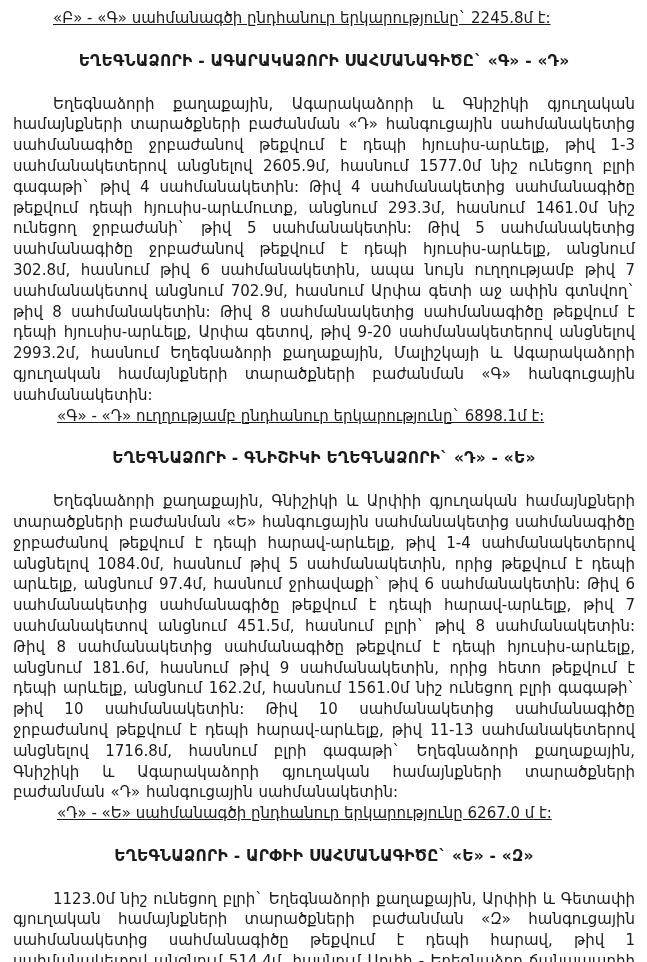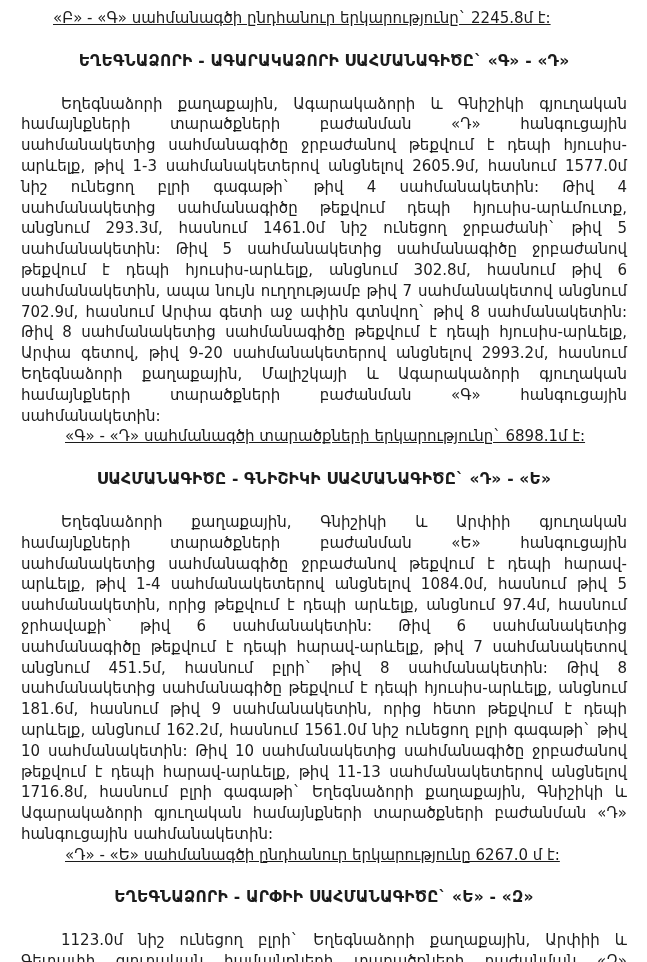--- a/index.html
+++ b/index.html
@@ -37,38 +37,38 @@
     letter-spacing: 0.2px;
     margin: 22px 0 22px 0;
   }
   .para {
     margin: 0;
     text-align: justify;
     text-indent: 40px;
     word-spacing: 1px;
   }
   .section {
-    margin: 12px;
+    margin: 4px;
   }
 </style>
 </head>
 <body>
 
 <div class="doc">
 
   <p class="total-line intro-total">«Բ» - «Գ» սահմանագծի ընդհանուր երկարությունը` 2245.8մ է:</p>
 
   <div class="section">
     <div class="section-heading">ԵՂԵԳՆԱՁՈՐԻ - ԱԳԱՐԱԿԱՁՈՐԻ  ՍԱՀՄԱՆԱԳԻԾԸ` «Գ» - «Դ»</div>
     <p class="para">Եղեգնաձորի քաղաքային, Ագարակաձորի և Գնիշիկի գյուղական համայնքների տարածքների բաժանման «Դ» հանգուցային սահմանակետից սահմանագիծը ջրբաժանով թեքվում է դեպի հյուսիս-արևելք, թիվ 1-3 սահմանակետերով անցնելով 2605.9մ, հասնում 1577.0մ նիշ ունեցող բլրի գագաթի` թիվ 4 սահմանակետին: Թիվ 4 սահմանակետից սահմանագիծը թեքվում դեպի հյուսիս-արևմուտք, անցնում 293.3մ, հասնում 1461.0մ նիշ ունեցող ջրբաժանի` թիվ 5 սահմանակետին: Թիվ 5 սահմանակետից սահմանագիծը ջրբաժանով թեքվում է դեպի հյուսիս-արևելք, անցնում 302.8մ,  հասնում թիվ 6 սահմանակետին, ապա նույն ուղղությամբ թիվ 7 սահմանակետով անցնում 702.9մ, հասնում Արփա գետի աջ ափին գտնվող` թիվ 8 սահմանակետին: Թիվ 8 սահմանակետից սահմանագիծը թեքվում է դեպի հյուսիս-արևելք, Արփա գետով, թիվ 9-20 սահմանակետերով անցնելով 2993.2մ, հասնում Եղեգնաձորի քաղաքային, Մալիշկայի և Ագարակաձորի գյուղական համայնքների տարածքների բաժանման «Գ» հանգուցային սահմանակետին:</p>
-    <p class="total-line">«Գ» - «Դ» սահմանագծի տարածքների երկարությունը`  6898.1մ է:</p>
+    <p class="total-line">«Գ» - «Դ» ուղղությամբ ընդհանուր երկարությունը`  6898.1մ է:</p>
   </div>
 
   <div class="section">
-    <div class="section-heading">ՍԱՀՄԱՆԱԳԻԾԸ - ԳՆԻՇԻԿԻ  ՍԱՀՄԱՆԱԳԻԾԸ` «Դ» - «Ե»</div>
+    <div class="section-heading">ԵՂԵԳՆԱՁՈՐԻ - ԳՆԻՇԻԿԻ  ԵՂԵԳՆԱՁՈՐԻ` «Դ» - «Ե»</div>
     <p class="para">Եղեգնաձորի քաղաքային, Գնիշիկի և Արփիի գյուղական համայնքների տարածքների բաժանման «Ե» հանգուցային սահմանակետից սահմանագիծը ջրբաժանով թեքվում է դեպի հարավ-արևելք, թիվ 1-4 սահմանակետերով անցնելով 1084.0մ, հասնում թիվ 5 սահմանակետին,  որից թեքվում է դեպի արևելք, անցնում 97.4մ, հասնում ջրհավաքի` թիվ 6 սահմանակետին: Թիվ 6 սահմանակետից սահմանագիծը թեքվում է դեպի հարավ-արևելք, թիվ 7 սահմանակետով անցնում 451.5մ, հասնում բլրի` թիվ 8 սահմանակետին: Թիվ 8 սահմանակետից սահմանագիծը թեքվում է դեպի հյուսիս-արևելք, անցնում 181.6մ, հասնում թիվ 9 սահմանակետին, որից հետո թեքվում է դեպի արևելք, անցնում 162.2մ, հասնում 1561.0մ նիշ ունեցող բլրի գագաթի` թիվ 10 սահմանակետին: Թիվ 10 սահմանակետից սահմանագիծը ջրբաժանով թեքվում է դեպի հարավ-արևելք, թիվ 11-13 սահմանակետերով անցնելով 1716.8մ, հասնում բլրի գագաթի` Եղեգնաձորի քաղաքային, Գնիշիկի և Ագարակաձորի գյուղական համայնքների տարածքների բաժանման «Դ» հանգուցային սահմանակետին:</p>
     <p class="total-line">«Դ» - «Ե» սահմանագծի ընդհանուր երկարությունը  6267.0 մ է:</p>
   </div>
 
   <div class="section">
     <div class="section-heading">ԵՂԵԳՆԱՁՈՐԻ - ԱՐՓԻԻ  ՍԱՀՄԱՆԱԳԻԾԸ` «Ե» - «Զ»</div>
     <p class="para">1123.0մ նիշ ունեցող բլրի` Եղեգնաձորի քաղաքային, Արփիի և Գետափի գյուղական համայնքների տարածքների բաժանման «Զ» հանգուցային սահմանակետից սահմանագիծը թեքվում է դեպի հարավ, թիվ 1 սահմանակետով անցնում 514.4մ, հասնում Արփի - Եղեգնաձոր ճանապարհի եզրի` թիվ 2 սահմանակետին, որից ջրատարով թեքվելով դեպի հարավ-արևմուտք, թիվ 3-5 սահմանակետերով անցնելով 534.2մ, հասնում Արփա գետի ձախ ափին գտնվող` թիվ 6 սահմանակետին: Թիվ 6 սահմանակետից սահմանագիծը ջրբաժանով թեքվում է դեպի հարավ-արևելք, թիվ 7-10 սահմանակետերով անցնելով 1058.5մ, հասնում Եղեգնաձորի քաղաքային, Գնիշիկի և Արփիի  գյուղական համայնքների տարածքների բաժանման «Ե» հանգուցային սահմանակետին,</p>
 
   </div>
 

